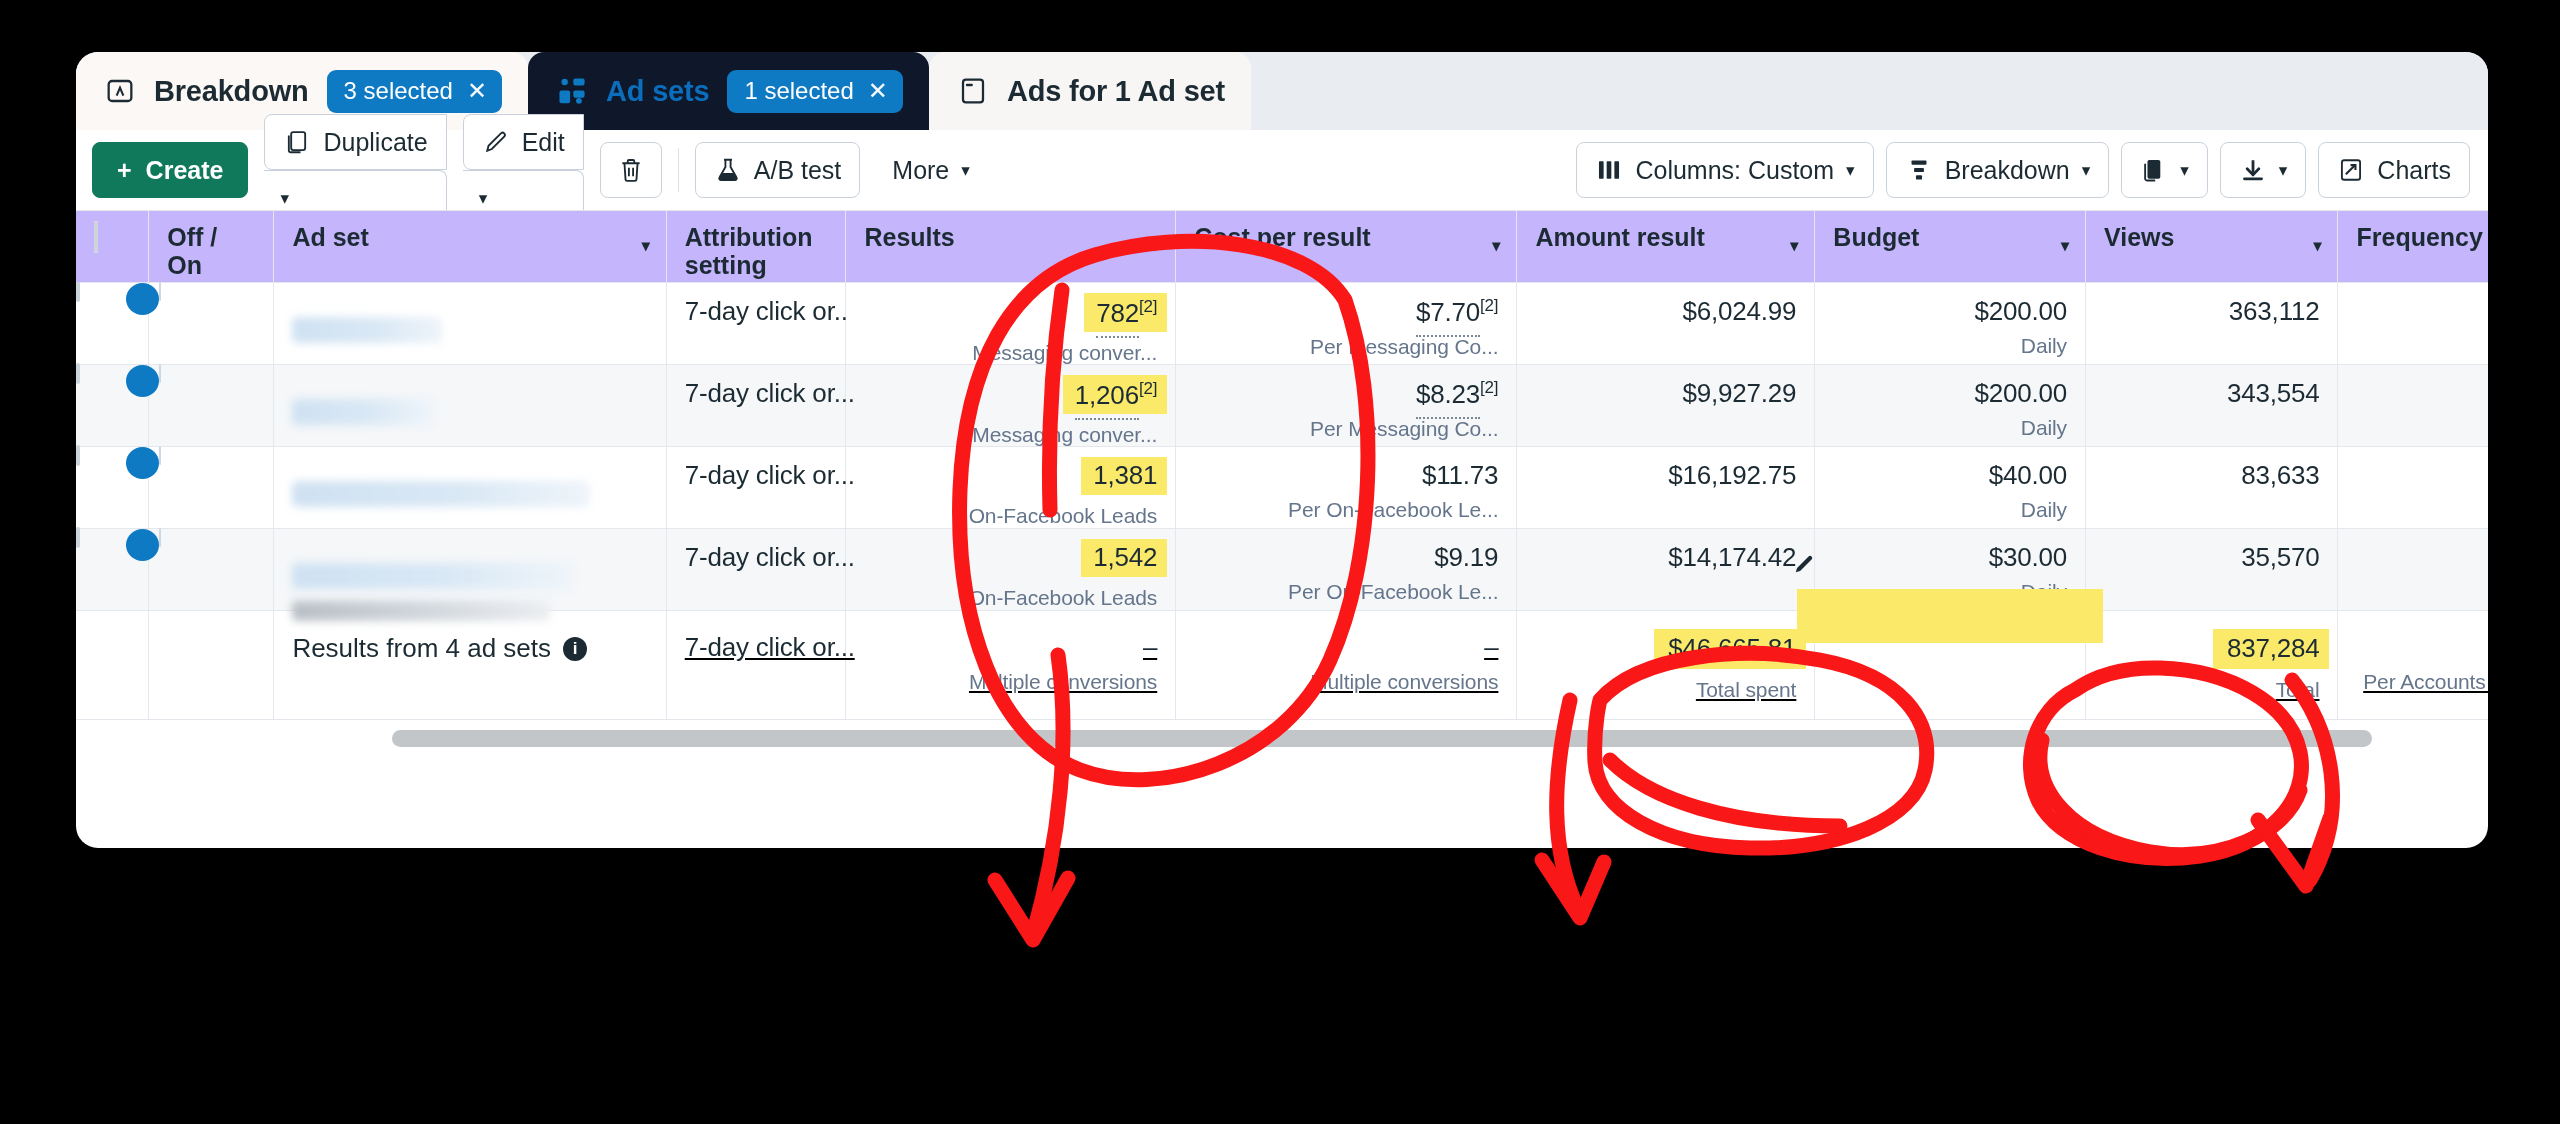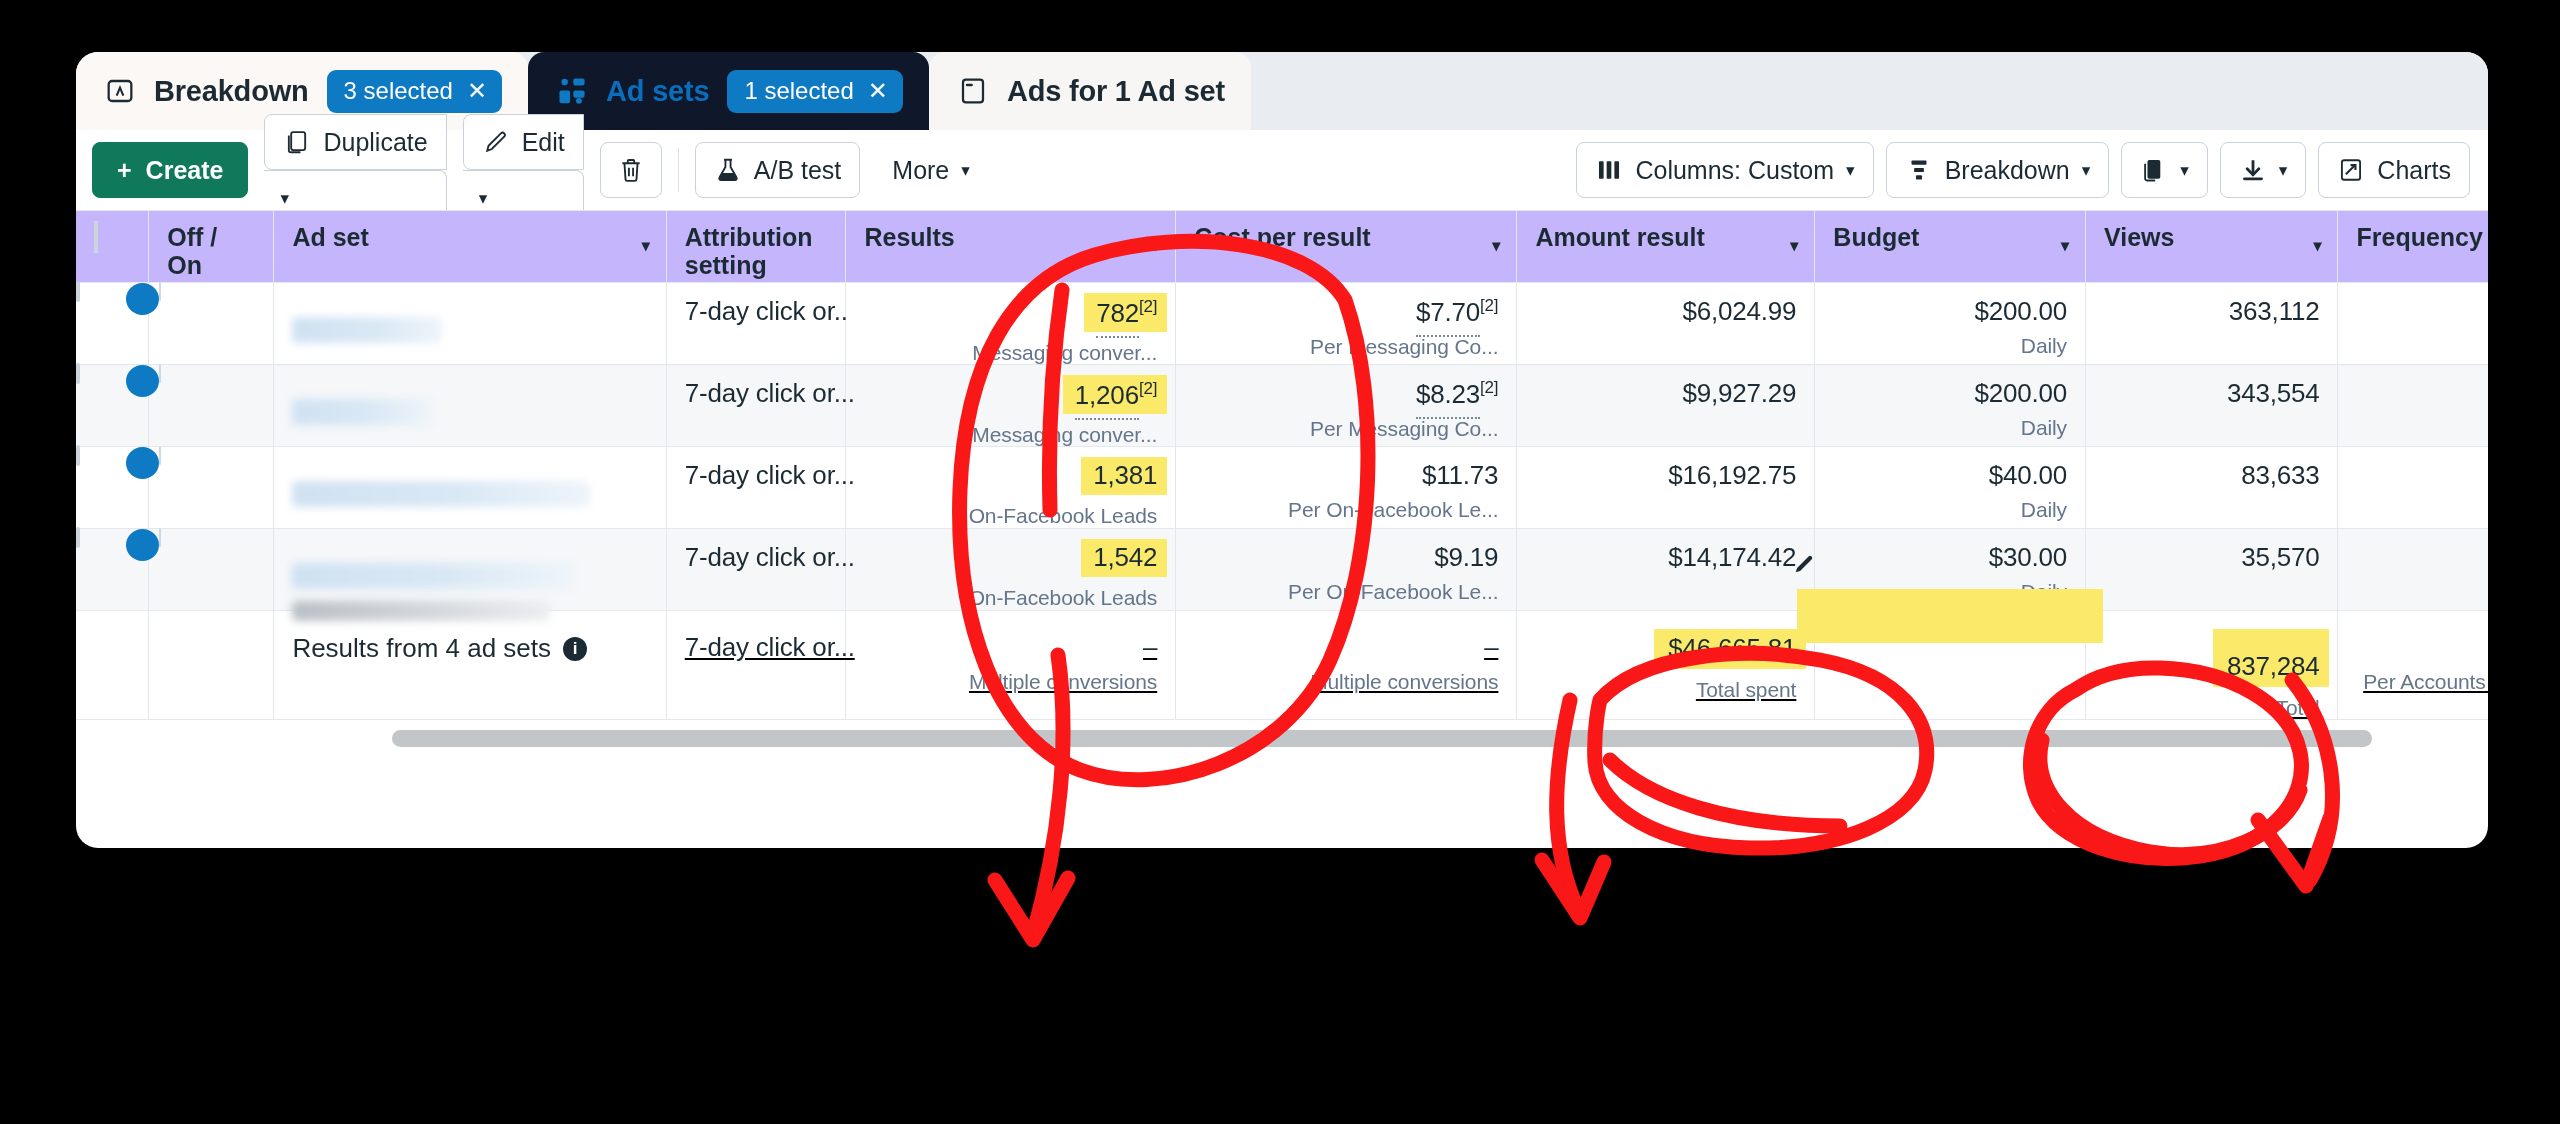--- a/index.html
+++ b/index.html
@@ -698,21 +698,21 @@
                 <div class="cell r">
               <div class="v1"><span class="hl" style="padding:6px 10px 7px 14px"><span>$46,665.81</span></span></div>
               <div class="v2">Total spent</div>
             </div>
               </td>
             <td>
                 <div class="cell r" style="background:#fbe96a;height:54px;margin:-22px -18px 0 -18px;padding:0"></div>
               </td>
             <td>
                 <div class="cell r">
-              <div class="v1"><span class="hl" style="padding:24px 10px 7px 14px"><span>837,284</span></span></div>
+              <div class="v1"><span class="hl" style="padding:6px 10px 7px 14px"><span>837,284</span></span></div>
               <div class="v2">Total</div>
             </div>
               </td>
             <td>
                 <div class="cell r">
               <div class="v1">2.</div>
               <div class="v2">Per Accounts Cente</div>
             </div>
               </td>
           </tr>

